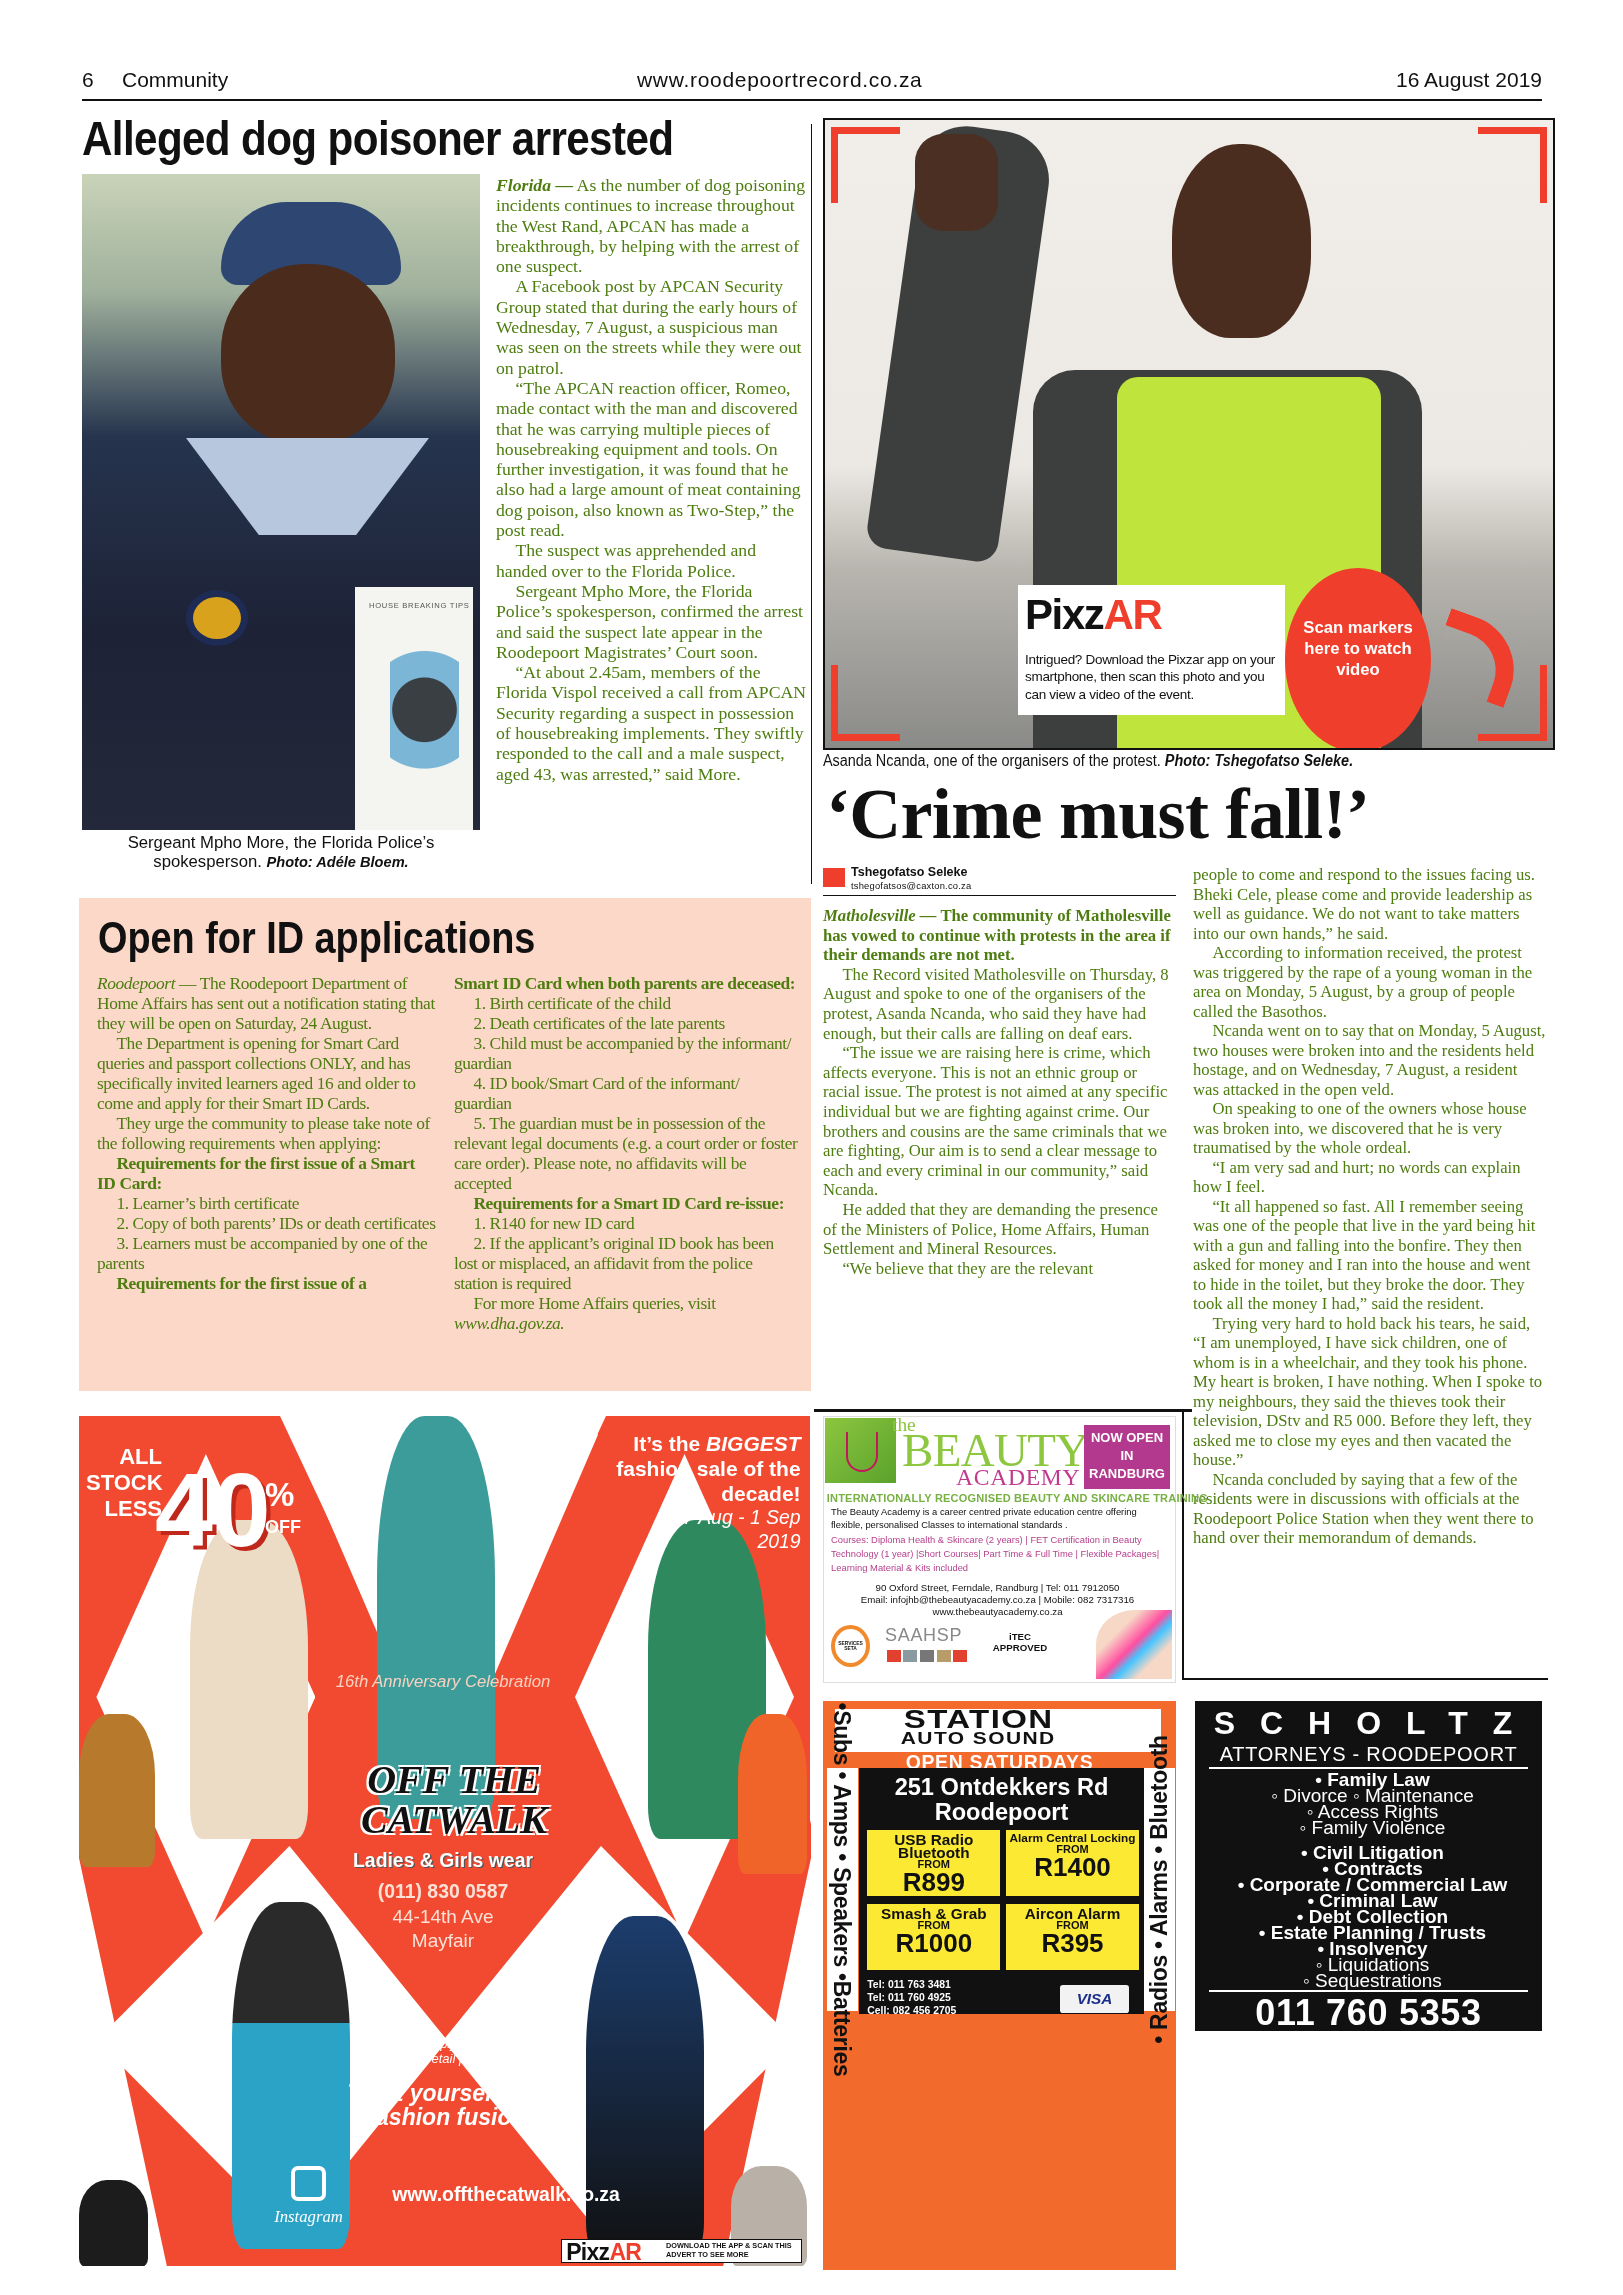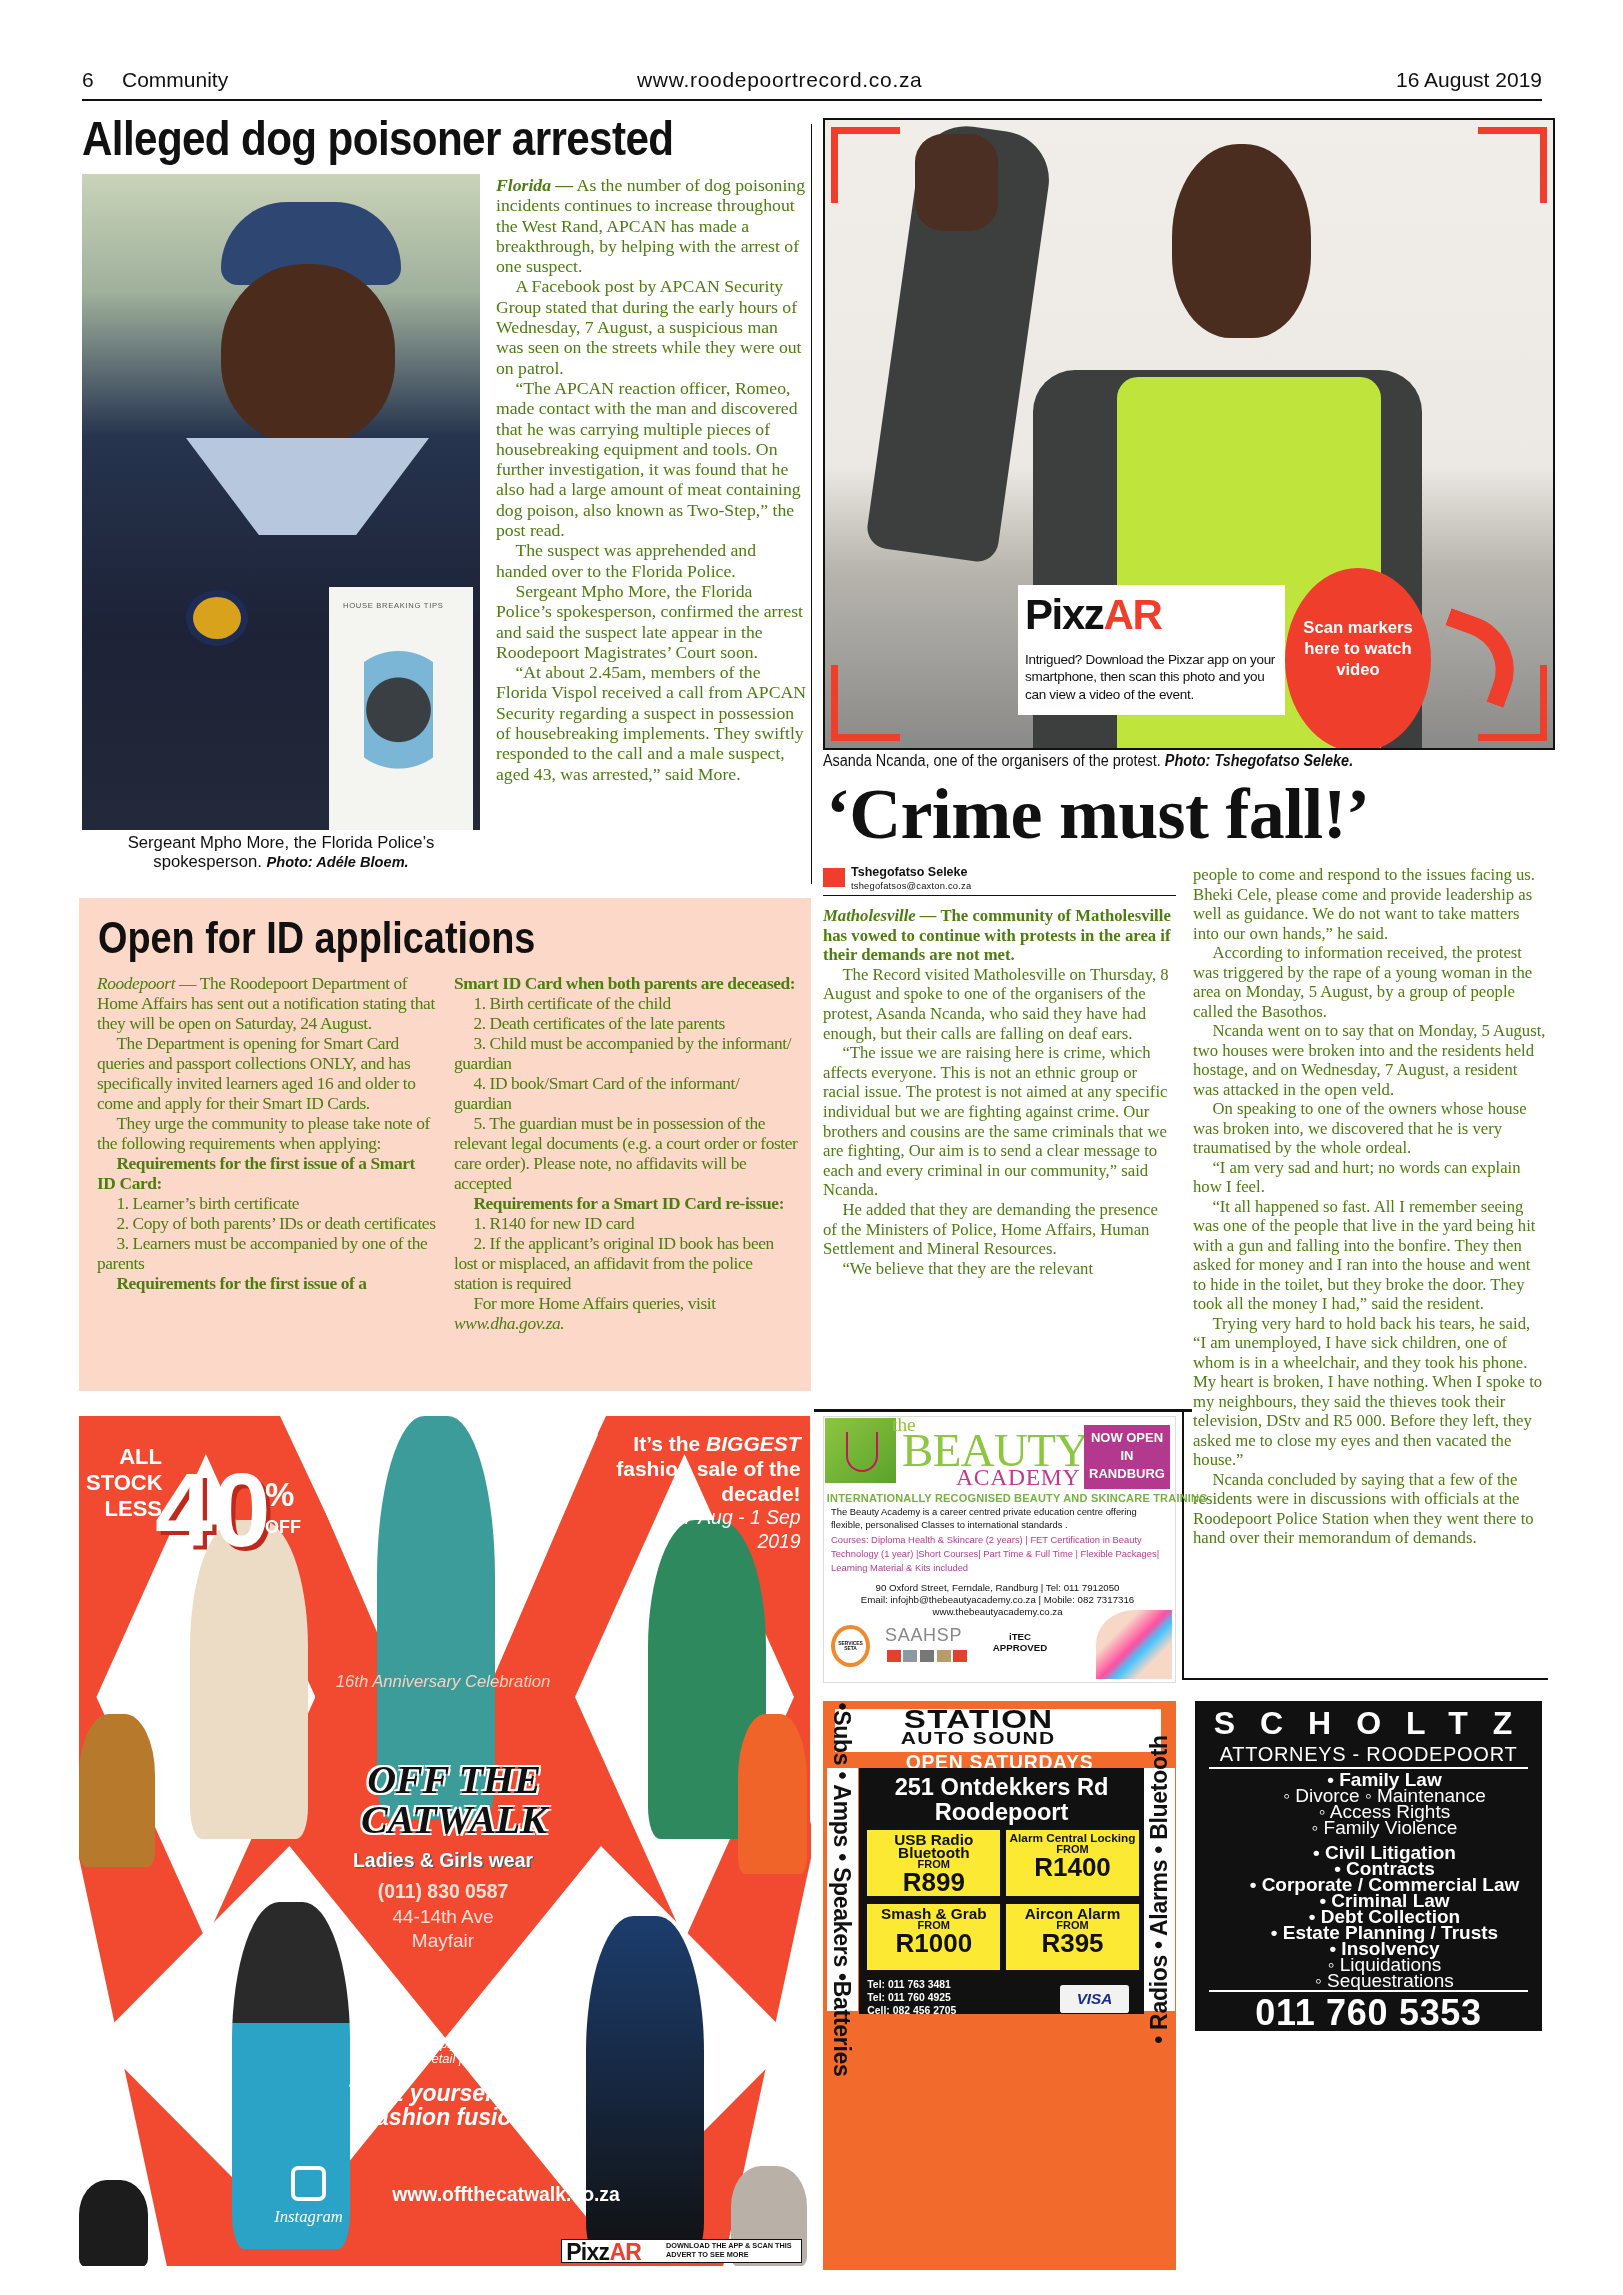--- a/index.html
+++ b/index.html
@@ -18,21 +18,21 @@
   .mast .url { left: 555px; top: 0; font-size: 21px; letter-spacing: 0.7px; }
   .mast .date { right: 0; top: 0; font-size: 21px; }
 
   
   .h1 { top: 110px; left: 82px; font-family: "Liberation Sans", sans-serif; font-size: 49px; letter-spacing: -0.7px; transform: scaleX(0.86); transform-origin: left top; white-space: nowrap; }
   .photo1 { top: 174px; left: 82px; width: 398px; height: 656px; background: linear-gradient(180deg,#c9d3b8 0%,#9fb09c 18%,#26344e 40%,#1d2236 70%,#23283a 100%); overflow: hidden; }
   .photo1 .cap { position:absolute; left:139px; top:28px; width:180px; height:83px; border-radius: 83px 83px 21px 21px; background:#2e4672; }
   .photo1 .face { position:absolute; left:139px; top:90px; width:174px; height:180px; border-radius:48% 48% 45% 45%; background:#4a2b1c; }
   .photo1 .collar { position:absolute; left:104px; top:264px; width:243px; height:97px; background:#b7c8de; clip-path: polygon(0 0,100% 0,70% 100%,30% 100%); }
   .photo1 .badge { position:absolute; left:104px; top:416px; width:62px; height:56px; background:#d9a21d; border-radius:50%; border:7px solid #1e2c55; }
-  .photo1 .book { position:absolute; right:7px; bottom:0; width:144px; height:243px; background:#f4f4f1; }
+  .photo1 .book { position:absolute; right:7px; bottom:0; width:118px; height:243px; background:#f4f4f1; }
   .photo1 .book .bt { position:absolute; top:14px; left:14px; font-size:7.6px; color:#555; letter-spacing:0.7px; }
   .photo1 .book .fig { position:absolute; left:35px; top:56px; width:69px; height:167px; background: radial-gradient(circle at 50% 40%, #3a3f44 0 30%, #7bb6d6 31% 55%, transparent 56%); }
   .cap1 { top: 833px; left: 82px; width: 398px; font-family: "Liberation Sans", sans-serif; font-size: 16.7px; line-height: 19px; text-align: center; }
   .cap1 b { font-style: italic; font-weight: bold; font-size: 14.6px; }
   .col-story1 { top: 175px; left: 496px; width: 312px; }
 
   .vrule1 { top: 124px; left: 811px; width: 1.4px; height: 760px; background:#111; }
 
   
   .idbox { top: 898px; left: 79px; width: 732px; height: 493px; background: #fcd8c9; }
@@ -123,21 +123,21 @@
   .station .box .a { font-size:15.3px; line-height:13px; padding-top:2.8px; }
   .station .box .f { font-size:11px; line-height:11px; }
   .station .box .p { font-size:26px; line-height:25px; }
   .station .tel { position:absolute; left:8.3px; top:210px; color:#fff; font-family:"Liberation Sans",sans-serif; font-weight:bold; font-size:10.4px; line-height:13px; }
   .station .visa { position:absolute; left:201px; top:217px; width:69px; height:28px; background:#f2f2f2; border-radius:2.8px; color:#1a2d8c; font-family:"Liberation Sans",sans-serif; font-weight:bold; font-style:italic; font-size:15.3px; text-align:center; line-height:28px; }
 
   
   .scholtz { top: 1701px; left: 1195px; width: 347px; height: 330px; background:#111; color:#fff; font-family:"Liberation Sans",sans-serif; text-align:center; }
   .scholtz .name { position:absolute; top:4.2px; left:0; width:347px; font-weight:bold; font-size:32px; letter-spacing:25px; padding-left:14px; }
   .scholtz .sub { position:absolute; top:42px; left:14px; width:319px; font-size:20px; letter-spacing:0.7px; border-bottom:2.1px solid #fff; padding-bottom:1.4px; }
-  .scholtz ul { list-style:none; position:absolute; left:16px; width:347px; }
+  .scholtz ul { list-style:none; position:absolute; left:4px; width:347px; }
   .scholtz li { font-size:19px; line-height:16px; }
   .scholtz li.b { font-weight:bold; }
   .scholtz .phone { position:absolute; left:14px; top:289px; width:319px; border-top:2.1px solid #fff; font-weight:bold; font-size:36px; letter-spacing:0.7px; }
 </style>
 </head>
 <body>
 
 <div class="abs mast">
   <span class="abs pg sans">6</span>
   <span class="abs sec sans">Community</span>

